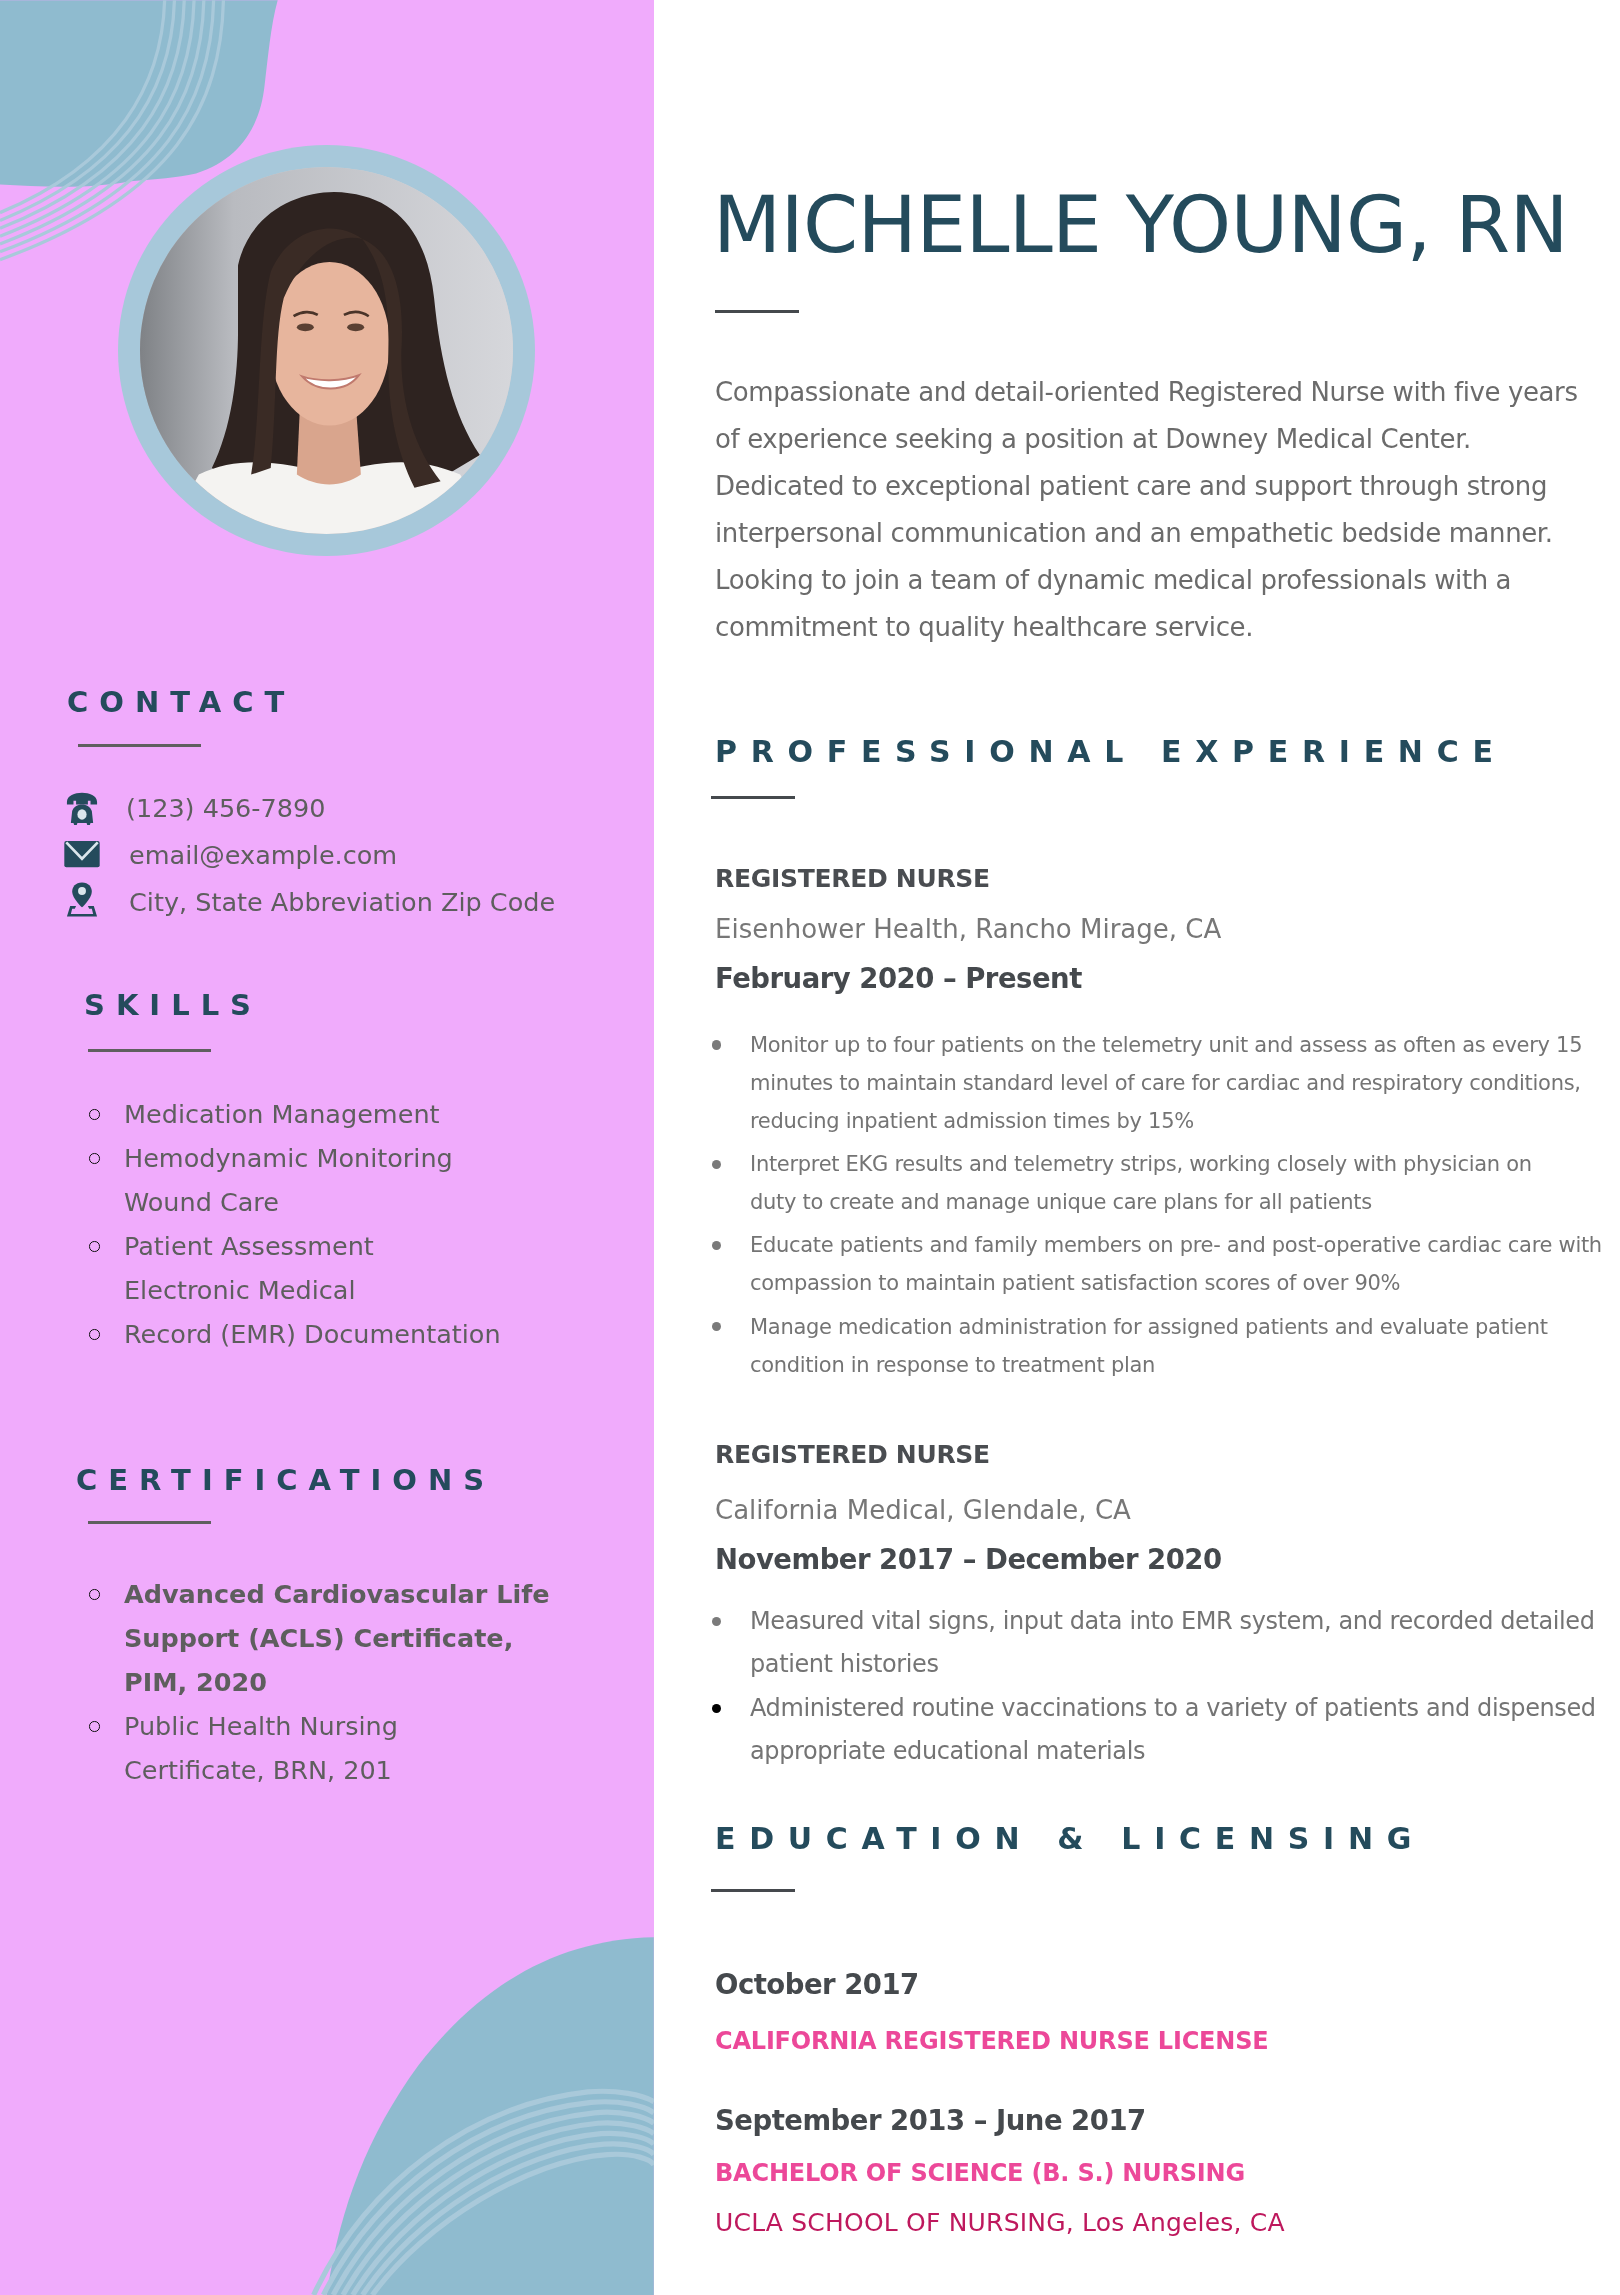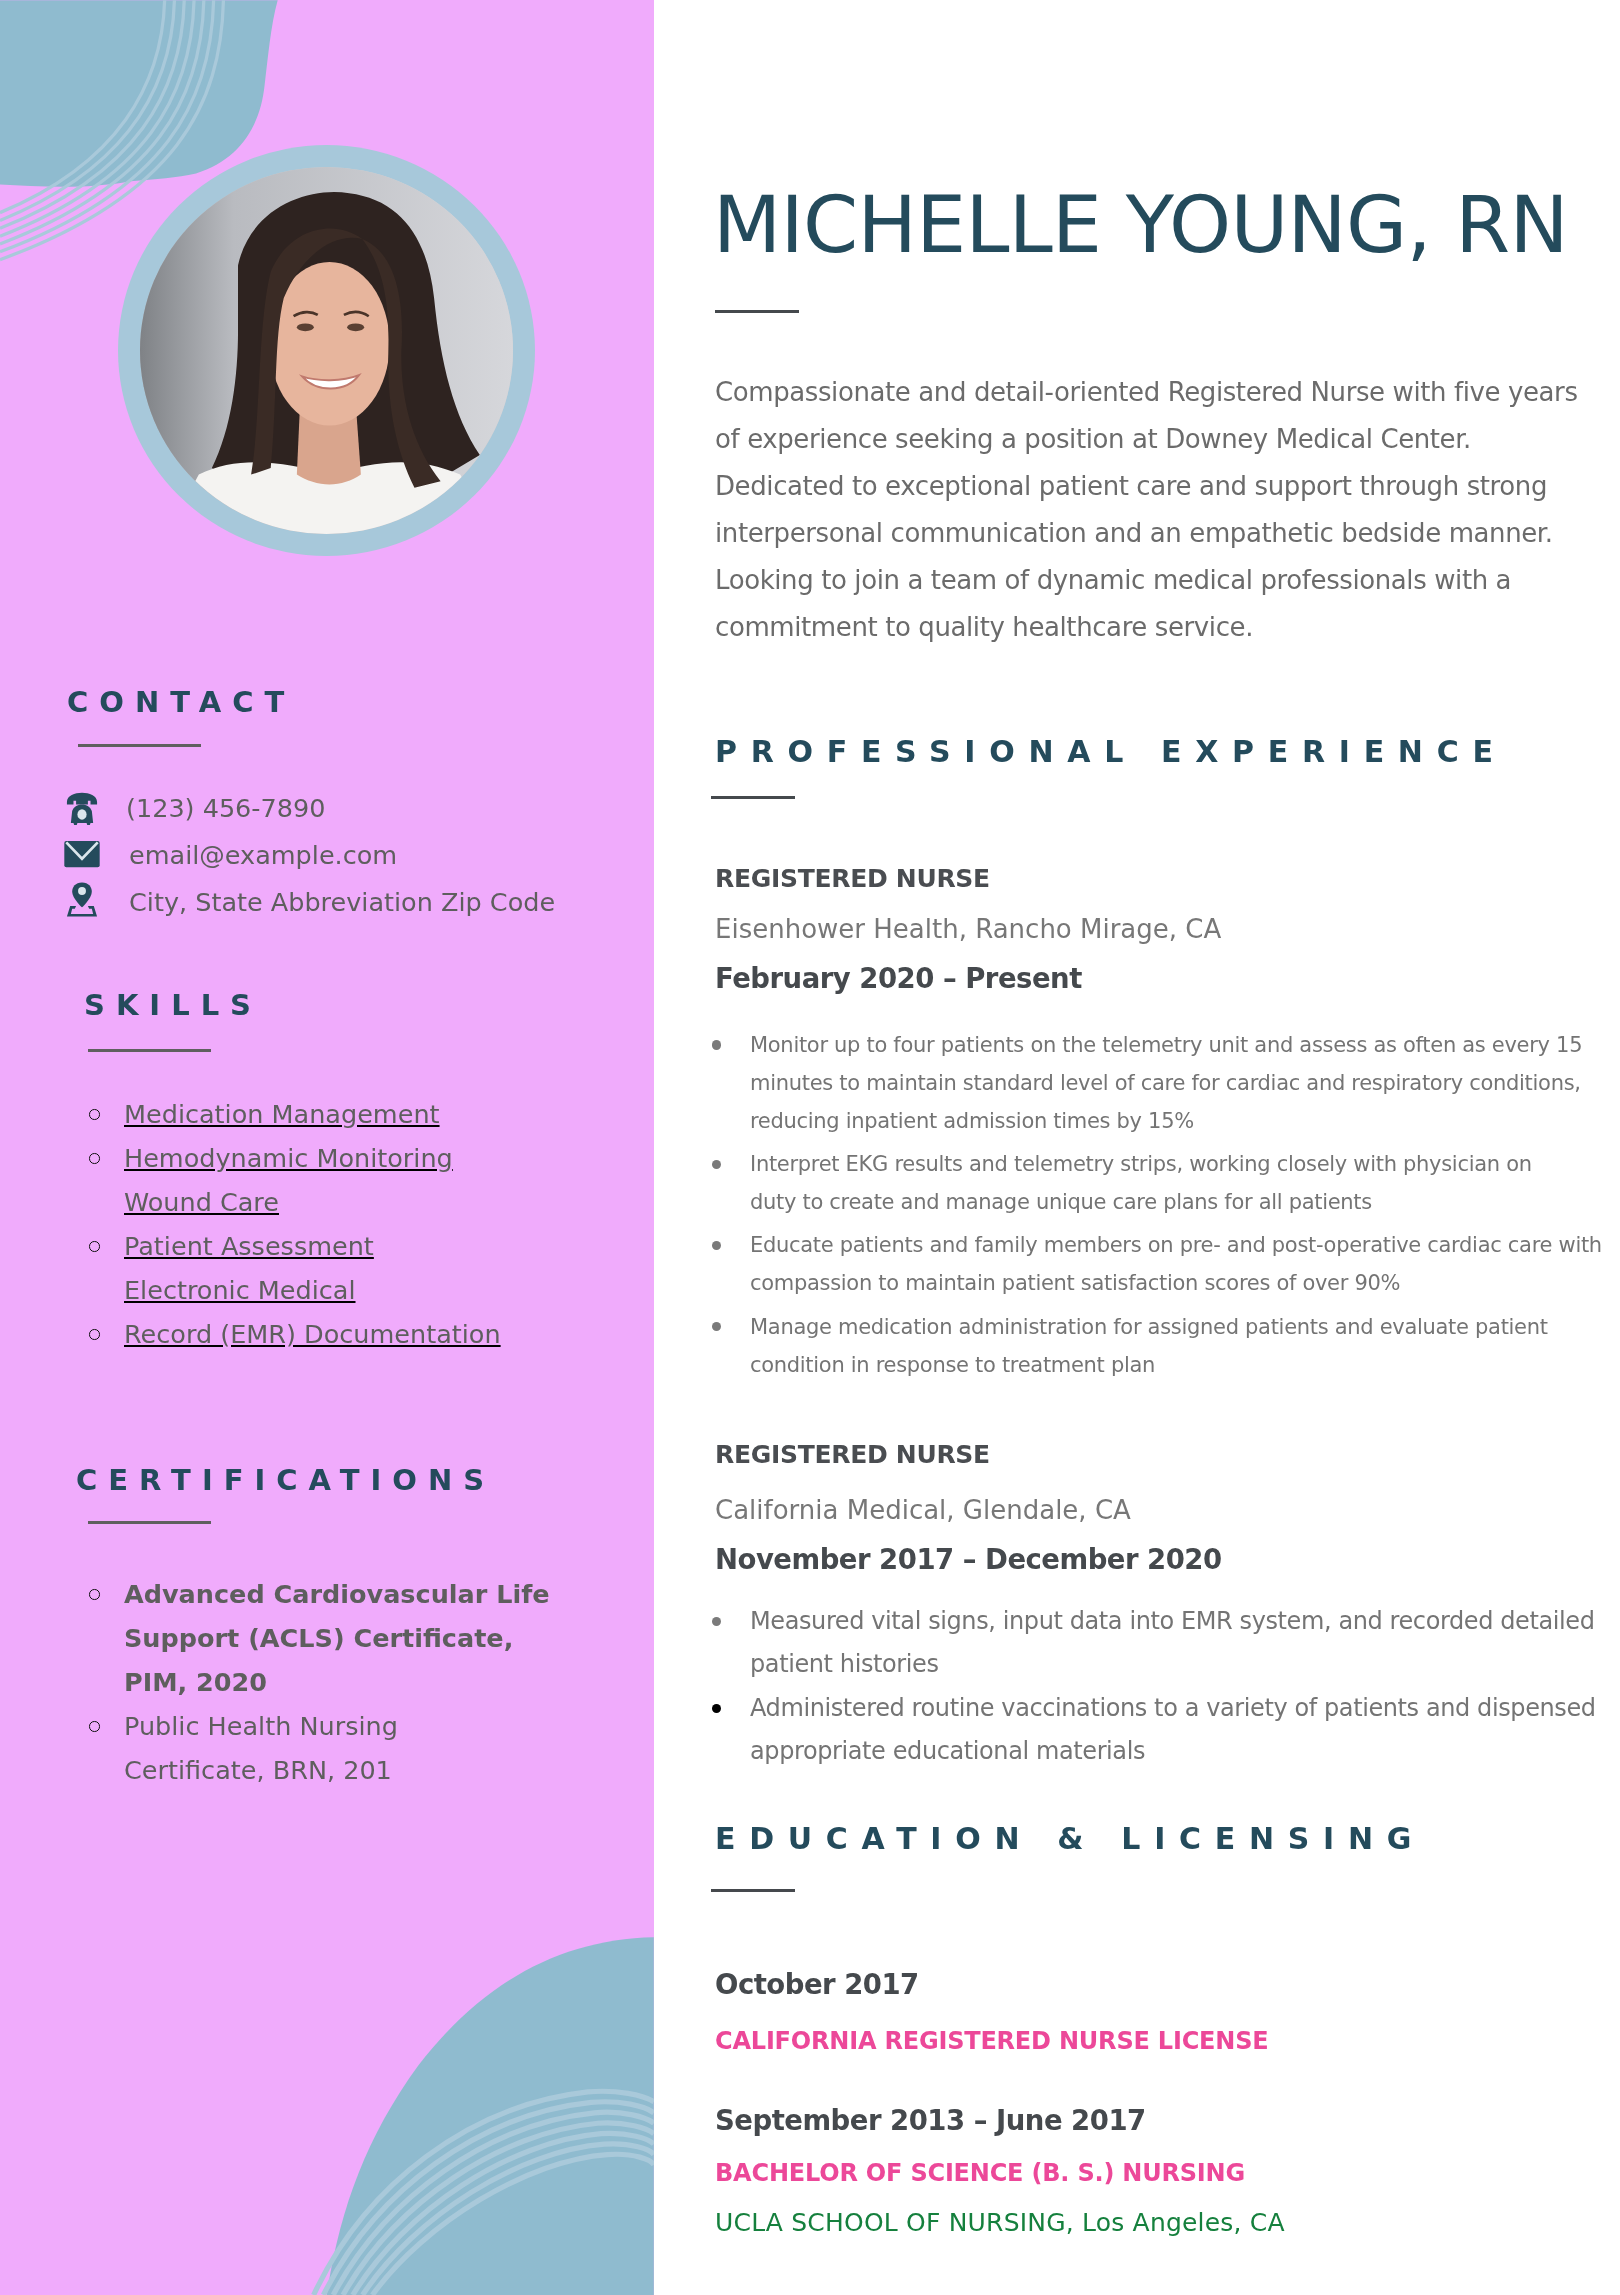--- a/index.html
+++ b/index.html
@@ -94,21 +94,21 @@
 
   .edu-date {
     position: absolute; left: 715px; font-size: 27.5px; font-weight: bold;
     color: #45494d; white-space: nowrap; line-height: 1; letter-spacing: -0.5px;
   }
   .edu-title {
     position: absolute; left: 715px; font-size: 24px; font-weight: bold;
     color: #ec4899; white-space: nowrap; line-height: 1; letter-spacing: -0.2px;
   }
   .edu-school {
-    position: absolute; left: 715px; font-size: 25px; color: #15803d;
+    position: absolute; left: 715px; font-size: 25px; color: #be185d;
     white-space: nowrap; line-height: 1; letter-spacing: 0.2px;
   }
 </style>
 </head>
 <body>
 
 <div class="sidebar">
 
   <svg class="deco" width="654" height="275" viewBox="0 0 1001 420">
     <path d="M0 0 L425 0 C414 40 410 90 405 130 C398 195 365 245 300 265 C270 272 240 273 200 277 C130 290 60 285 0 282 Z" fill="#8fbbcf"></path>
@@ -195,21 +195,21 @@
       <path d="M29 2 C19 2 14 9 14 16 C14 26 29 40 29 40 C29 40 44 26 44 16 C44 9 39 2 29 2 Z" fill="#244b5c"></path>
       <circle cx="29" cy="15" r="6" fill="#dae6ec"></circle>
       <path d="M6 54 L11 38 L20 38 L18 42 L14 42 L12 50 L46 50 L44 42 L40 42 L38 38 L47 38 L52 54 Z" fill="#244b5c"></path>
     </svg>
     <span class="contact-text" style="left:129px; top:6.5px;">City, State Abbreviation Zip Code</span>
   </div>
 
   <div class="side-h" style="left:84px; top:991px;">SKILLS</div>
   <div class="rule" style="left:88px; top:1049px; width:123px;"></div>
 
-  <div class="side-list" style="top:1092px;text-decoration:underline;">
+  <div class="side-list" style="top:1092px;">
     <div class="side-item">
       <span class="circ"></span>
       <span>Medication Management</span>
     </div>
     <div class="side-item" style="padding-right:137px;">
       <span class="circ"></span>
       <span>Hemodynamic Monitoring Wound Care</span>
     </div>
     <div class="side-item" style="padding-right:170px;">
       <span class="circ"></span>

